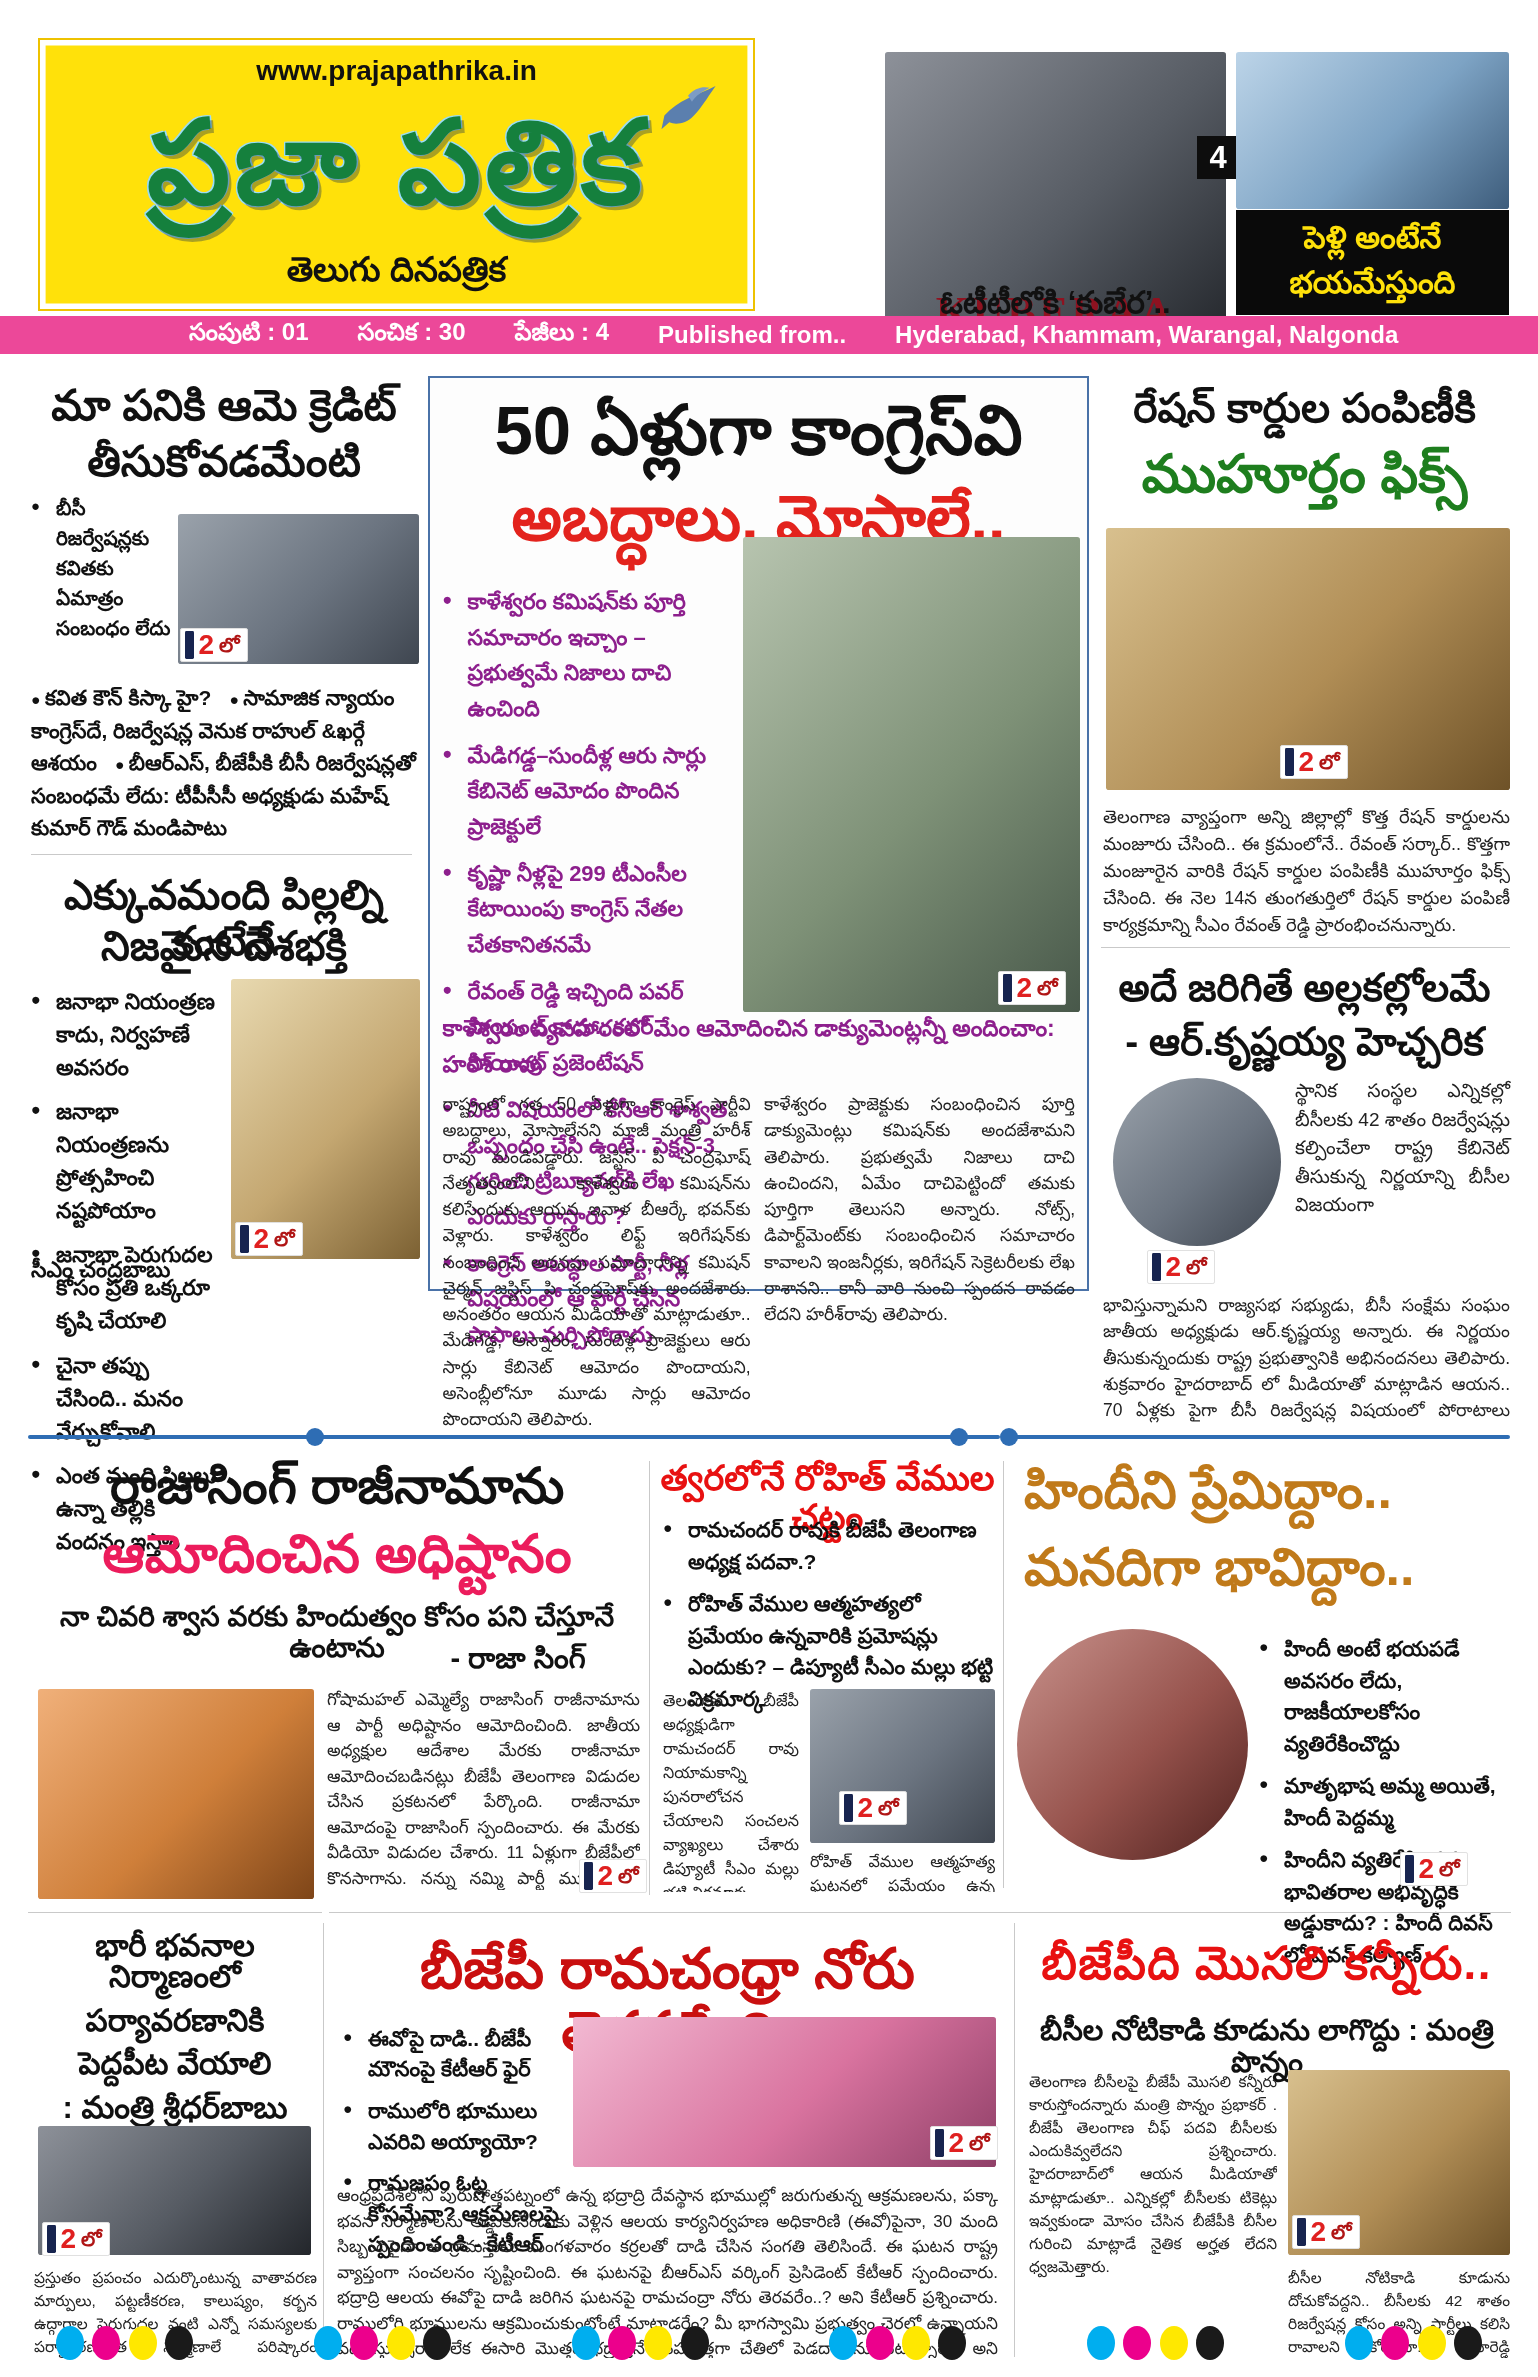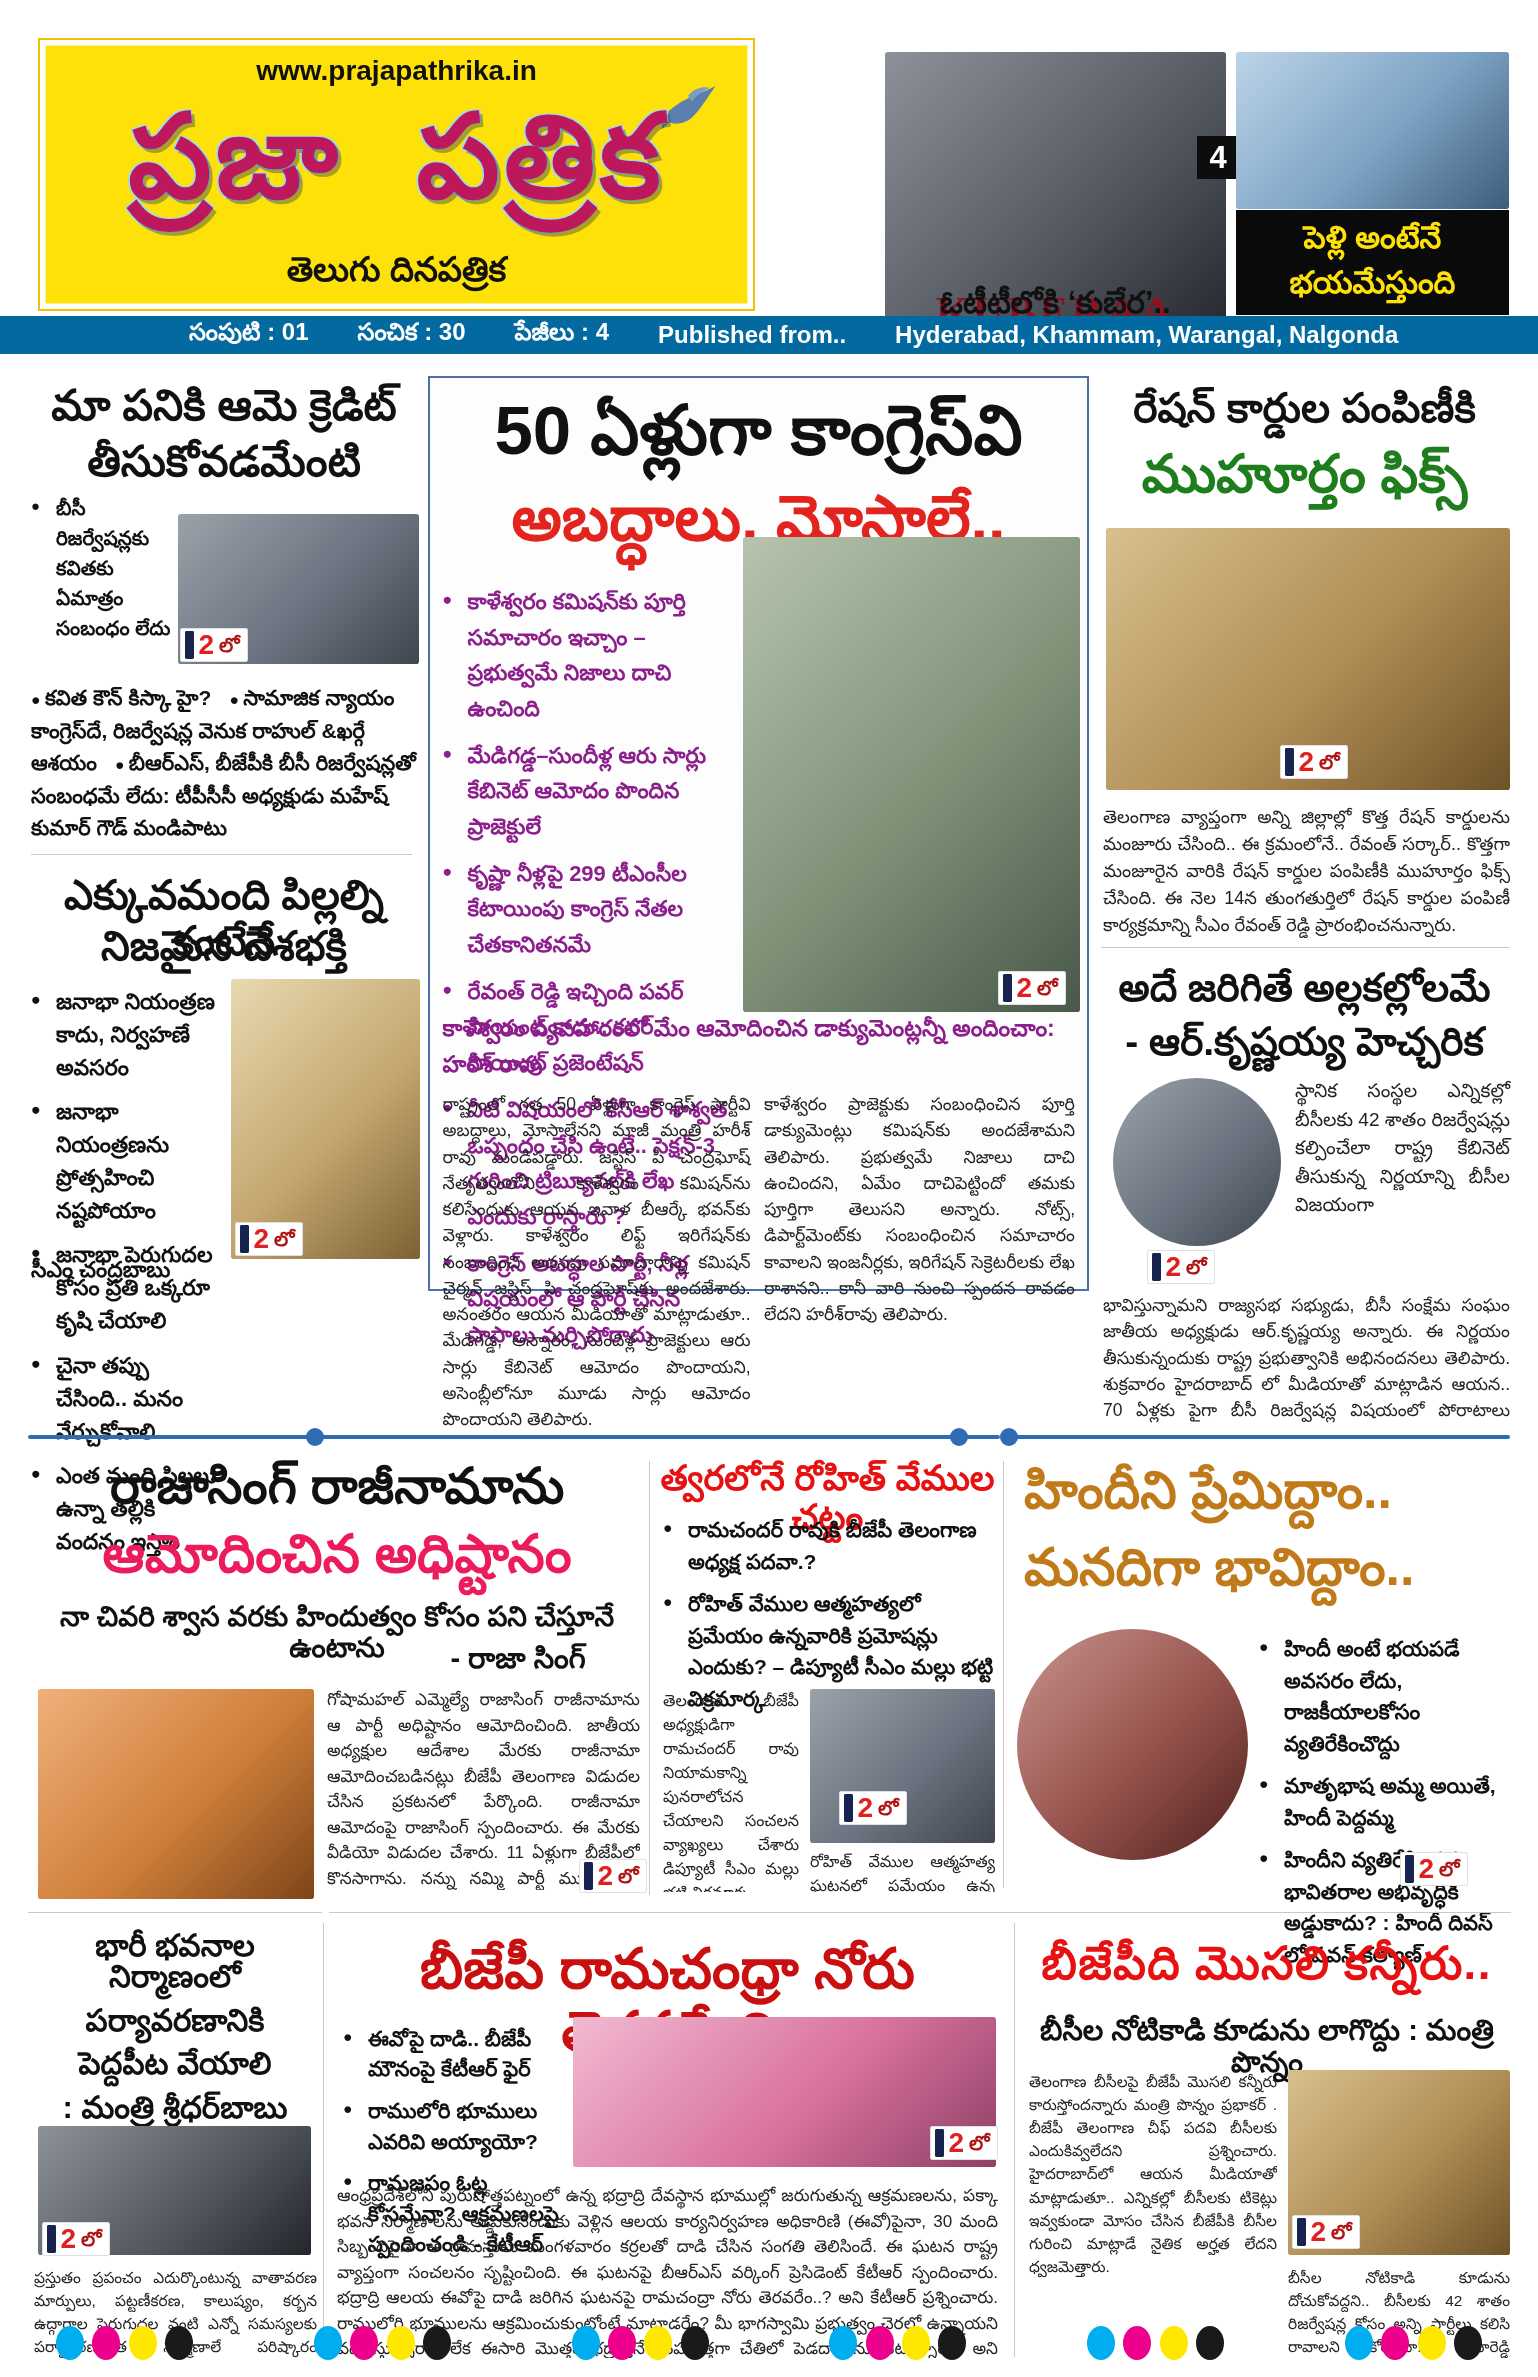--- a/index.html
+++ b/index.html
@@ -28,23 +28,23 @@
   .b2lo{position:absolute;display:flex;align-items:center;background:#ffffff;border:0.7px solid #e0e0e0;
         padding:2.1px 7px 2.1px 4.2px;gap:4.9px;border-radius:2.1px;z-index:5;}
   .b2lo .bar{width:8.4px;height:28px;background:#17244f;border-radius:1.4px;}
   .b2lo .num{color:#e02020;font-weight:800;font-size:28px;line-height:1;}
   .b2lo .lo{color:#b01515;font-weight:800;font-size:20px;line-height:1;}
   .vrule{position:absolute;width:1.4px;background:#c9c9c9;}
   .hrule{position:absolute;height:1.4px;background:#c9c9c9;}
   .bluerule{position:absolute;height:3.5px;background:#2e6db4;border-radius:2.1px;}
   .bluedot{position:absolute;width:18px;height:18px;border-radius:50%;background:#2e6db4;}
   #masthead{background:#ffe10a;border:2.8px solid #eec200;box-shadow:inset 0 0 0 5.6px #ffffff;}
-  #logo{font-weight:800;color:#be185d;letter-spacing:4.2px;
-        text-shadow:3.5px 3.5px 0 rgba(8,40,80,0.35), -1.4px -1.4px 0 #9adcf5, 1.4px -1.4px 0 #9adcf5, -1.4px 1.4px 0 #9adcf5;font-family:Liberation Mono, monospace;}
-  #infobar{background:#0369a1;color:#ffffff;font-weight:700;display:flex;align-items:center;}
+  #logo{font-weight:800;color:#15803d;letter-spacing:4.2px;
+        text-shadow:3.5px 3.5px 0 rgba(8,40,80,0.35), -1.4px -1.4px 0 #9adcf5, 1.4px -1.4px 0 #9adcf5, -1.4px 1.4px 0 #9adcf5;}
+  #infobar{background:#ec4899;color:#ffffff;font-weight:700;display:flex;align-items:center;}
   #infobar span{margin-right:49px;white-space:nowrap;}
   #mainbox{border:2.8px solid #4a72a8;background:#fdfdfd;text-decoration:underline;}
   .purple{color:#8d1f8d;}
   .redhl{color:#e3231d;}
   .greenhl{color:#1e7e1e;}
   .pinkhl{color:#ec1c5c;}
   .orangehl{color:#c07a1a;}
   .brightred{color:#e81111;}
   .darkred{color:#c90f0f;}
   .badge4{position:absolute;background:#0d0d0d;color:#fff;font-weight:800;display:flex;

